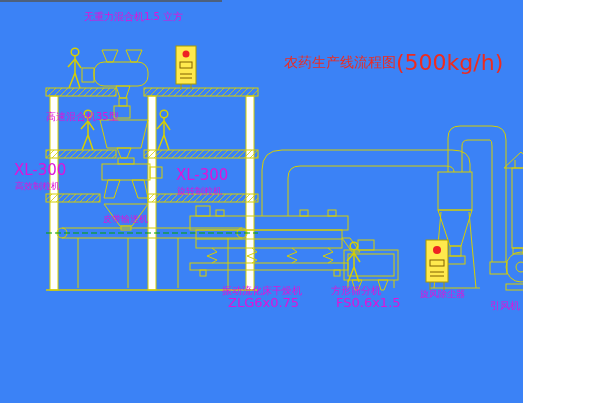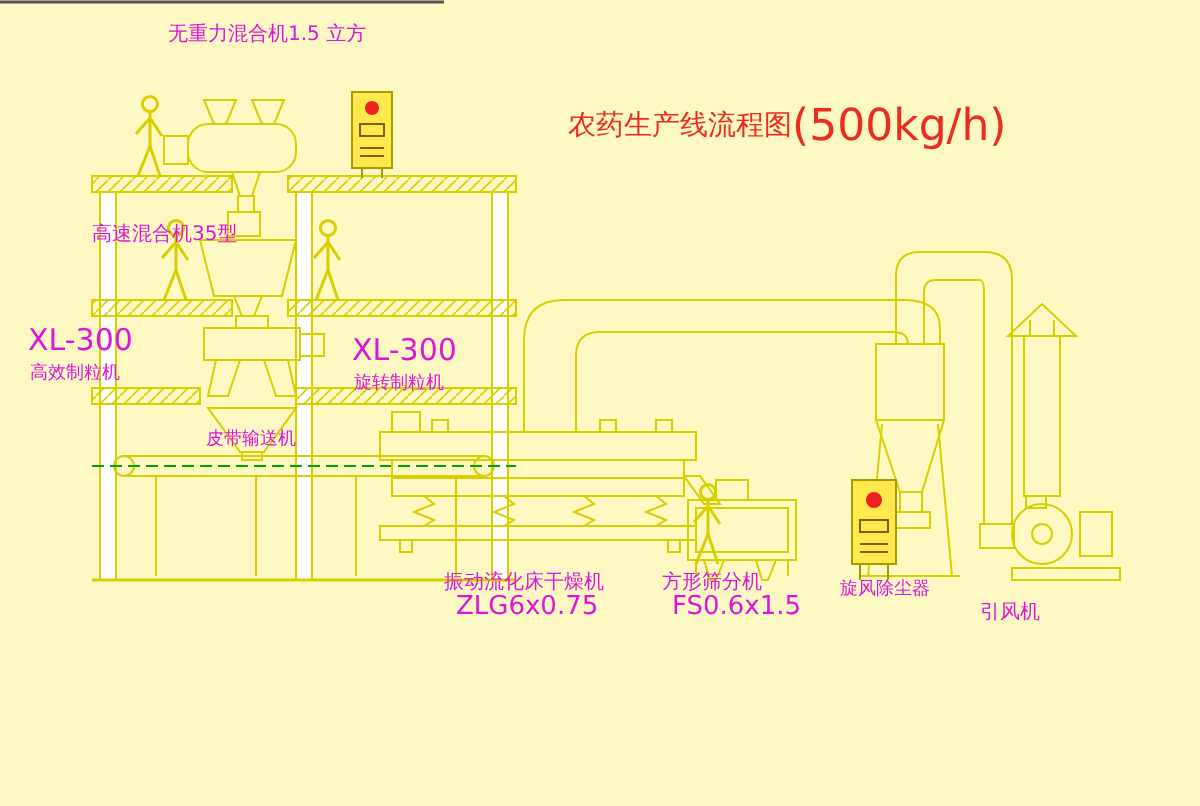--- a/index.html
+++ b/index.html
@@ -1,19 +1,19 @@
 <!DOCTYPE html>
 <html><head>
 <meta charset="utf-8">
 <style>
   html,body{margin:0;padding:0;background:#ffffff;}
   .canvas{
     position:relative;
-    width:600px;height:403px;
-    background:#fef9c3;
+    width:523px;height:403px;
+    background:#3b82f6;
     overflow:hidden;
     font-family:"DejaVu Sans",sans-serif;
   }
   svg text{font-family:"DejaVu Sans",sans-serif;}
   .lbl{fill:#e013d8;}
   .ttl{fill:#ee2b1f;}
 </style>
 </head>
 <body>
 

